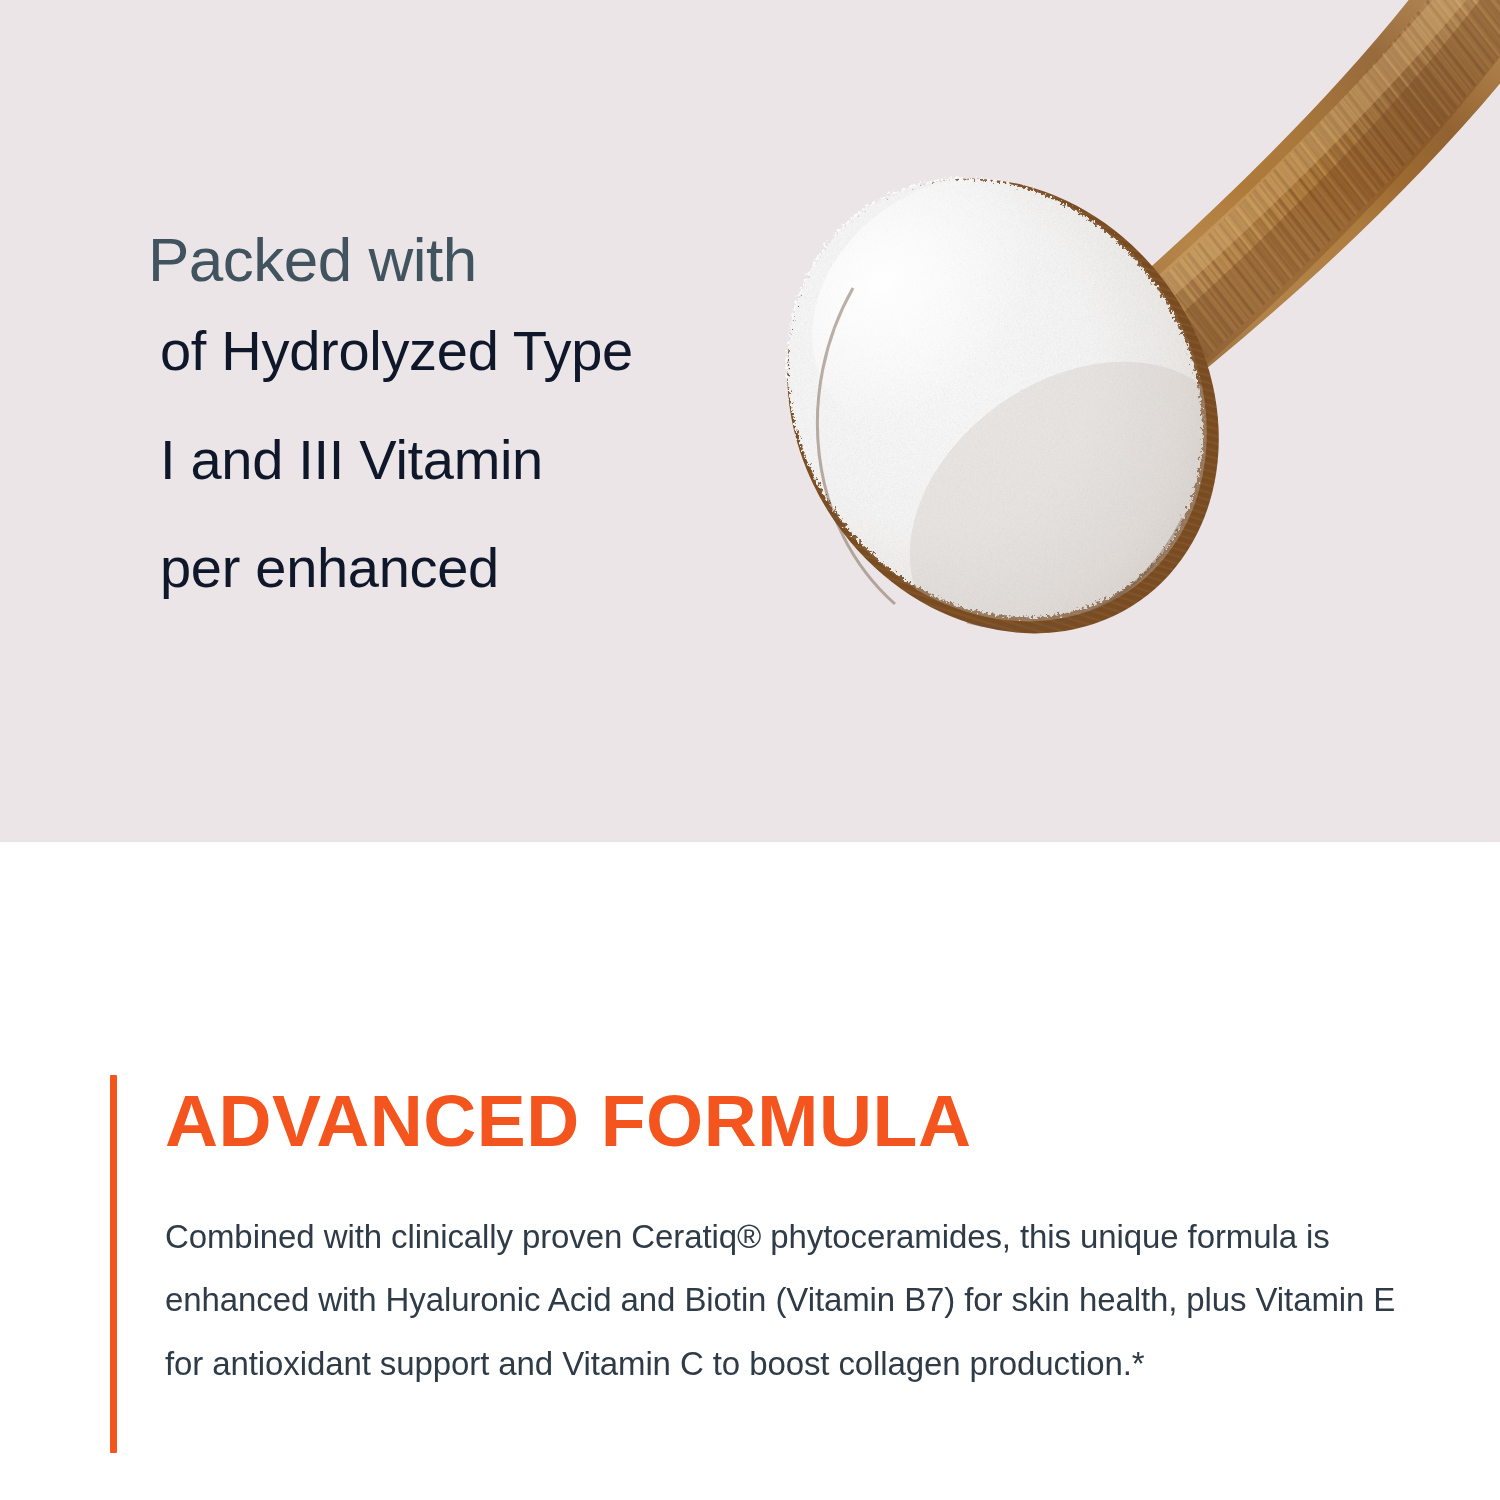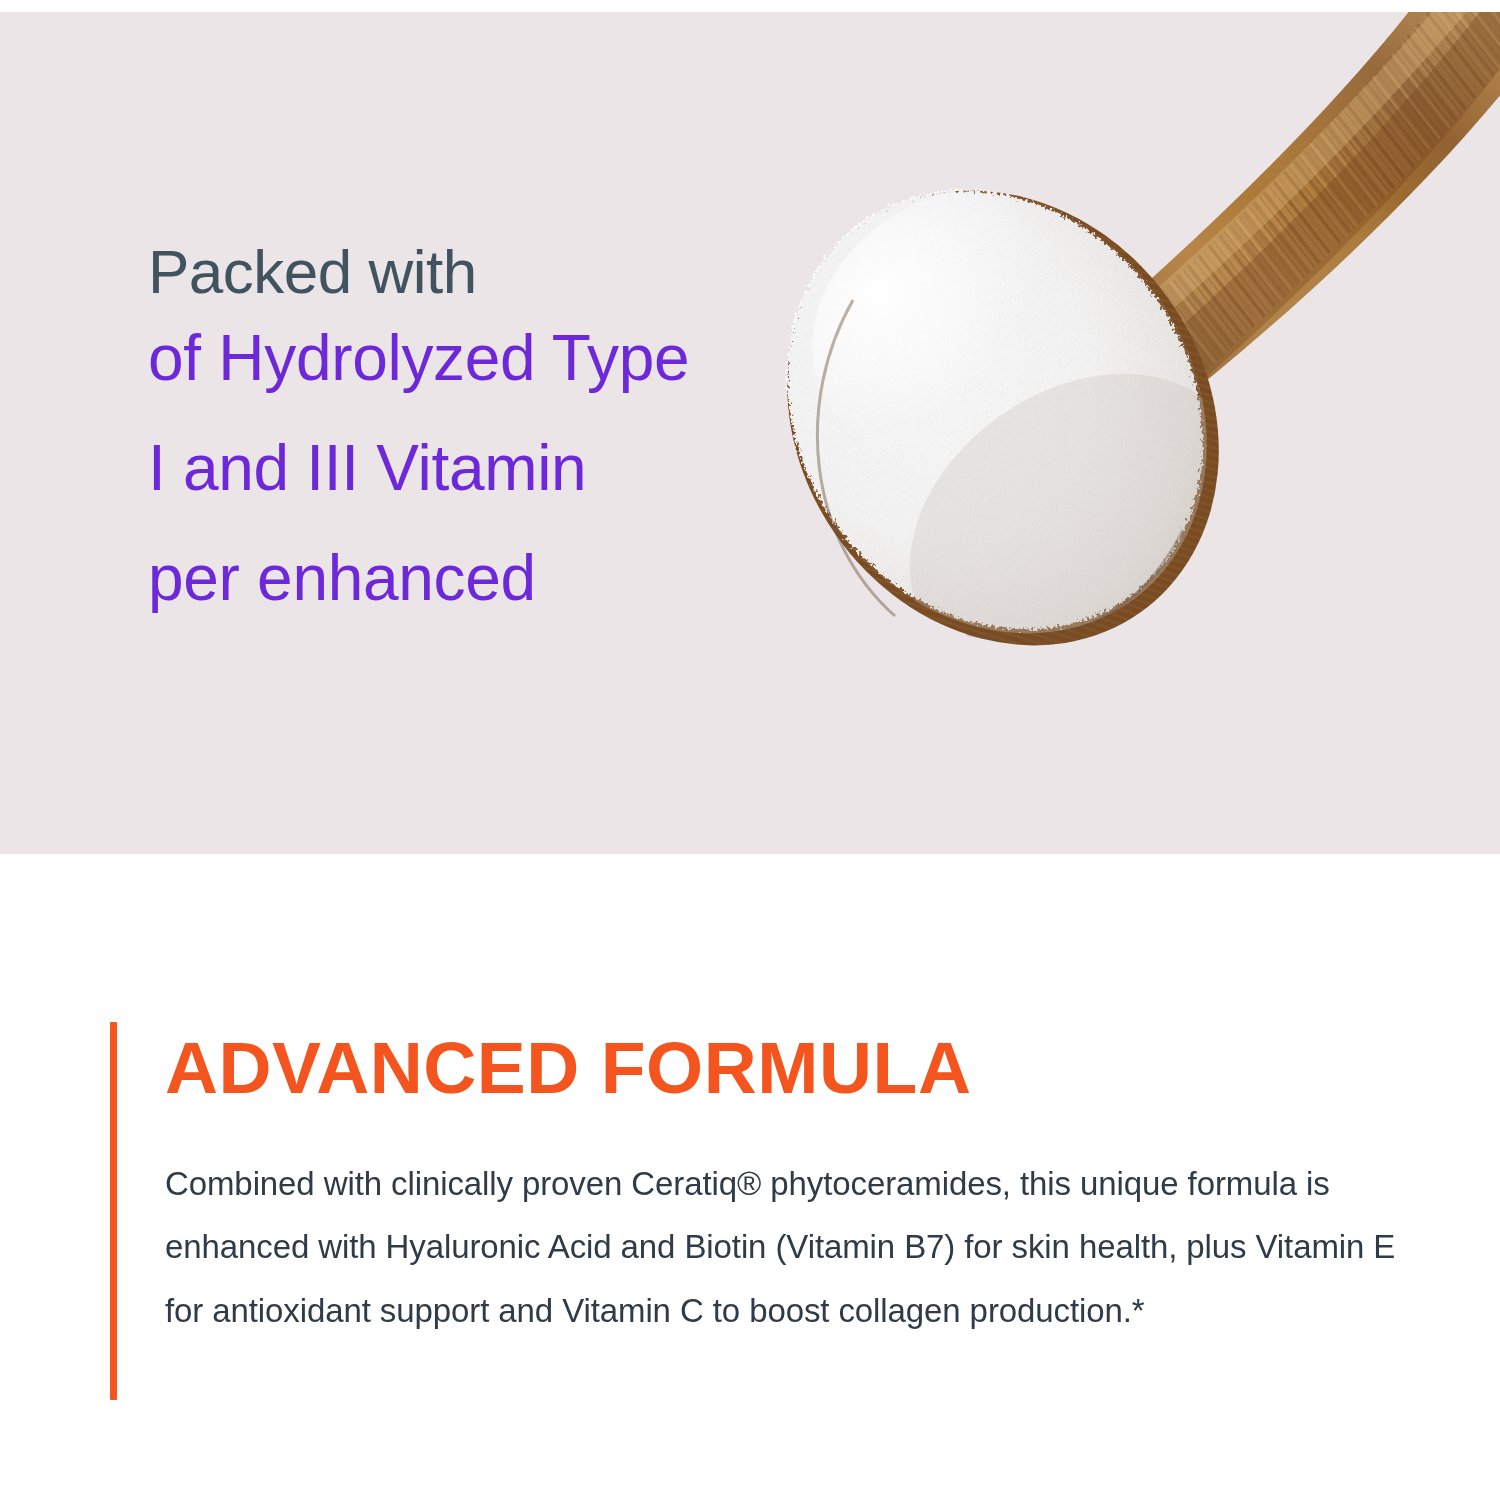--- a/index.html
+++ b/index.html
@@ -18,21 +18,21 @@
     position: relative;
     width: 1500px;
     height: 1500px;
     background: #ffffff;
   }
 
   
   .hero {
     position: absolute;
     left: 0;
-    top: 12px;
+    top: 0;
     width: 1500px;
     height: 842px;
     background: #ebe5e7;
     overflow: hidden;
   }
 
   .hero-text {
     position: absolute;
     left: 148px;
     top: 228px;
@@ -51,26 +51,26 @@
   .bignum {
     font-size: 150px;
     line-height: 1.02;
     font-weight: 700;
     color: #f4551f;
     letter-spacing: -2px;
     margin: 22px 0 10px 0;
   }
 
   .subline {
-    font-size: 64px;
+    font-size: 56px;
     line-height: 1.72;
     font-weight: 400;
-    color: #6d28d9;
+    color: #0f172a;
     letter-spacing: -0.3px;
-    margin: 0;
+    margin: 12px;
   }
 
   
   .spoon {
     position: absolute;
     left: 735px;
     top: -30px;
     width: 800px;
     height: 940px;
   }
@@ -78,21 +78,21 @@
   .spoon svg {
     display: block;
     width: 100%;
     height: 100%;
   }
 
   
   .lower {
     position: absolute;
     left: 0;
-    top: 942px;
+    top: 995px;
     width: 1500px;
     height: 505px;
     background: #ffffff;
   }
 
   .accent-bar {
     position: absolute;
     left: 110px;
     top: 80px;
     width: 7px;

